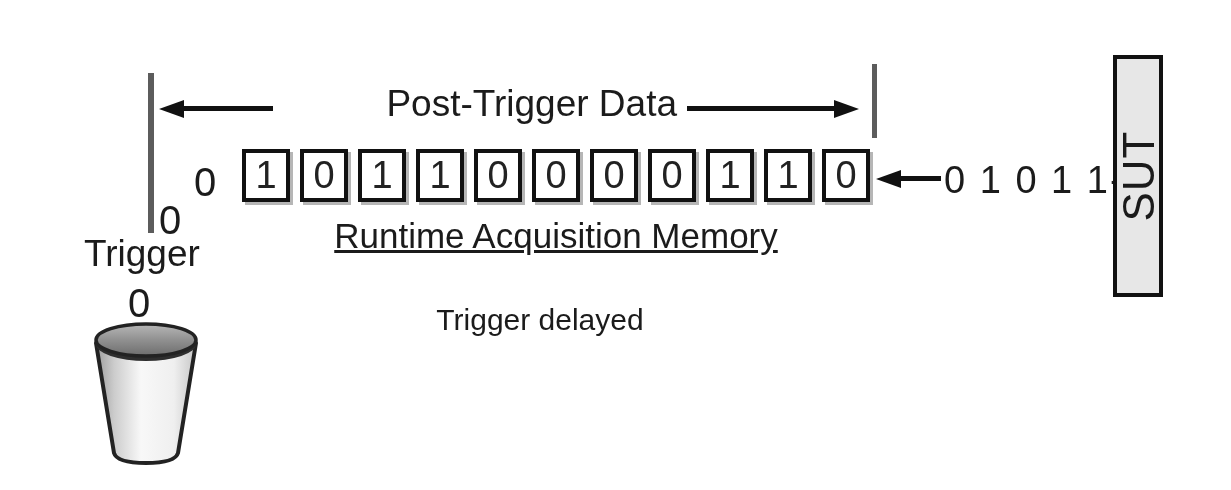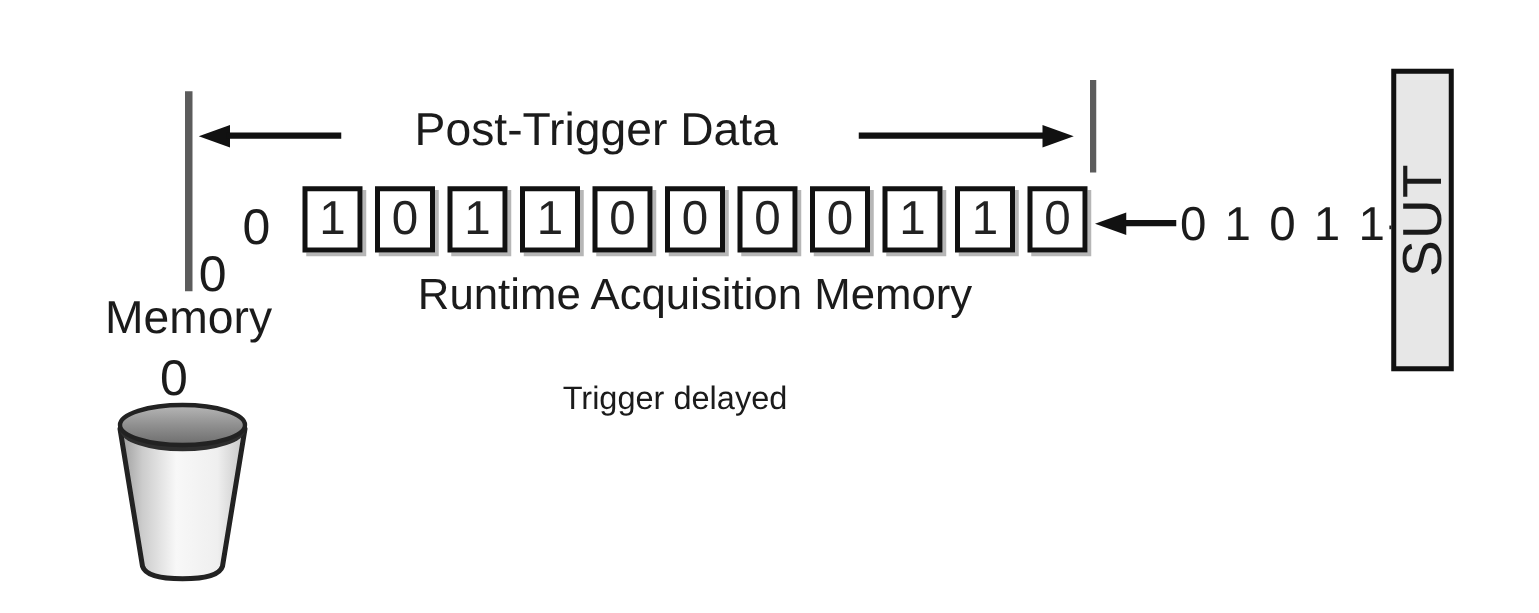--- a/index.html
+++ b/index.html
@@ -19,49 +19,49 @@
   .shaft-pt-left{left:181px;top:106px;width:92px;}
   .shaft-pt-right{left:687px;top:106px;width:150px;}
   .shaft-input{left:899px;top:176px;width:42px;}
   .ah{position:absolute;width:0;height:0;border-top:9px solid transparent;border-bottom:9px solid transparent;}
   .ah-left{border-right:25px solid #111;}
   .ah-right{border-left:25px solid #111;}
   .ah-pt-left{left:159px;top:100px;}
   .ah-pt-right{left:834px;top:100px;}
   .ah-input{left:876px;top:170px;}
 
-  .pt-label{left:277px;top:85px;width:400px;text-align:center;font-size:37px;}
+  .pt-label{left:277px;top:85px;width:400px;text-align:right;font-size:37px;}
 
   
   .bits-row{position:absolute;left:242px;top:149px;display:flex;gap:10px;}
   .bit-box{
     box-sizing:border-box;width:48px;height:53px;border:4px solid #111;background:#fff;
     box-shadow:3px 3px 0 0 #b6b6b6;display:flex;align-items:center;justify-content:center;
     font-size:38px;color:#222;
   }
   .pre-bit{left:194px;top:162px;font-size:40px;}
-  .mem-label{left:242px;top:218px;width:628px;text-align:center;font-size:35px;}
+  .mem-label{left:242px;top:218px;width:628px;text-align:center;font-size:35px;text-decoration:underline;}
 
   .input-stream{left:944px;top:161px;font-size:38px;letter-spacing:2px;}
 
   
   .sut-box{
     position:absolute;left:1113px;top:55px;width:50px;height:242px;box-sizing:border-box;
     border:4px solid #111;background:#e7e7e7;display:flex;align-items:center;justify-content:center;
   }
   .sut-label{transform:rotate(-90deg);font-size:44px;letter-spacing:1px;white-space:nowrap;color:#1b1b1b;}
 
   
   .bit-at-line{left:159px;top:200px;font-size:40px;}
   .trigger-label{left:84px;top:235px;font-size:37px;}
   .dropped-bit{left:128px;top:283px;font-size:40px;}
   .bucket{position:absolute;left:92px;top:317px;}
 
   
-  .caption{position:absolute;left:196px;top:303px;width:688px;text-align:center;font-size:26px;line-height:1.16;}
+  .caption{position:absolute;left:196px;top:303px;width:688px;text-align:center;font-size:30px;line-height:1.16;}
 </style>
 </head>
 <body>
 
 <div class="canvas">
 
   <div class="vline vline-left"></div>
   <div class="vline vline-right"></div>
 
   <div class="ah ah-left ah-pt-left"></div>
@@ -88,21 +88,21 @@
 
   <div class="ah ah-left ah-input"></div>
   <div class="shaft shaft-input"></div>
   <div class="label input-stream">0 1 0 1 1-</div>
 
   <div class="sut-box">
     <span class="sut-label">SUT</span>
   </div>
 
   <div class="label bit-at-line">0</div>
-  <div class="label trigger-label">Memory</div>
+  <div class="label trigger-label">Trigger</div>
   <div class="label dropped-bit">0</div>
 
   <svg class="bucket" width="108" height="150" viewBox="0 0 108 150">
     <defs>
       <linearGradient id="bodyGrad" x1="0" y1="0" x2="1" y2="0">
         <stop offset="0" stop-color="#9a9a9a"></stop>
         <stop offset="0.18" stop-color="#cccccc"></stop>
         <stop offset="0.45" stop-color="#f8f8f8"></stop>
         <stop offset="0.78" stop-color="#efefef"></stop>
         <stop offset="1" stop-color="#c6c6c6"></stop>

